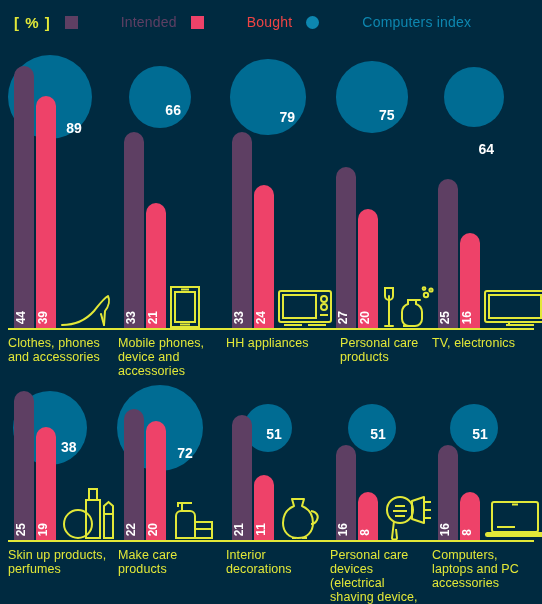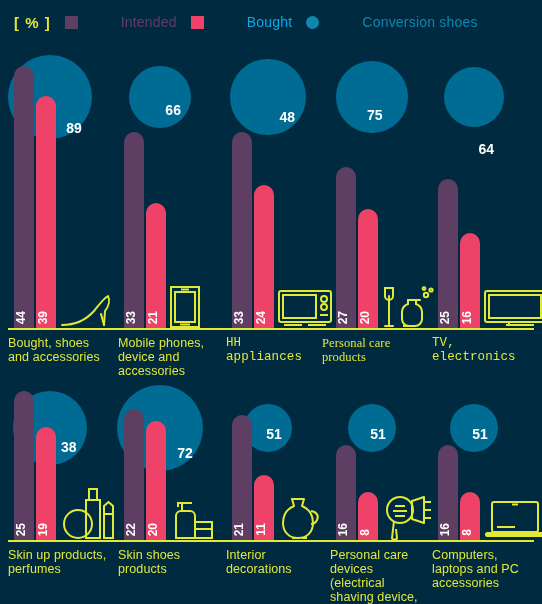--- a/index.html
+++ b/index.html
@@ -46,32 +46,32 @@
 <body>
 
 <div class="legend">
   <span class="pct">[ % ]</span>
   <span class="lg-item">
     <span class="sw" style="background:#5e3f63"></span>
     <span class="lg-label" style="color:#5e3f63">Intended</span>
   </span>
   <span class="lg-item">
     <span class="sw" style="background:#ee4269"></span>
-    <span class="lg-label" style="color:#0ea5e9">Bought</span>
+    <span class="lg-label" style="color:#ef4444">Bought</span>
   </span>
   <span class="lg-item">
     <span class="sw round" style="background:#0d87b0"></span>
-    <span class="lg-label" style="color:#0d87b0">Conversion shoes</span>
+    <span class="lg-label" style="color:#0d87b0">Computers index</span>
   </span>
 </div>
 
 <div class="row row1">
   <div class="plot" id="plot1">
       <div class="axis" style="top: 284px; width: 526px;"></div>
-      <div class="cat" style="left: 8px; top: 292px; width: 100px;">Bought, shoes and accessories</div>
+      <div class="cat" style="left: 8px; top: 292px; width: 100px;">Clothes, phones and accessories</div>
       <div class="group" style="left: 8px; width: 104px;">
         <div class="circle" style="width: 84.55px; height: 84.55px; left: -0.275px; top: 10.725px;"></div>
         <div class="circ-val" style="left: 58.275px; top: 76px;">89</div>
         <div class="icon" style="left: 52px; bottom: 0px; top: 250px;">
           <svg width="52" height="34" viewBox="0 0 52 34">
             <g fill="none" stroke="#e2e838" stroke-width="2" stroke-linejoin="round" stroke-linecap="round">
               <path d="M2 31 C14 31 26 26 34 17 C39 11 43 5 48 2 C50 6 49 12 45 17 L44 31"></path>
               <path d="M44 31 L41 20"></path>
             </g>
           </svg>
@@ -97,48 +97,48 @@
             </g>
           </svg>
         </div>
         <div class="bar intended" style="left: 6px; height: 196.35px; top: 87.65px;">
           <div class="bar-val">33</div>
         </div>
         <div class="bar bought" style="left: 28px; height: 124.95px; top: 159.05px;">
           <div class="bar-val">21</div>
         </div>
       </div>
-      <div class="cat" style="left: 226px; top: 292px; width: 96px; font-family: Liberation Mono, monospace;">HH appliances</div>
+      <div class="cat" style="left: 226px; top: 292px; width: 96px;">HH appliances</div>
       <div class="group" style="left: 226px; width: 100px;">
         <div class="circle" style="width: 75.05px; height: 75.05px; left: 4.475px; top: 15.475px;"></div>
-        <div class="circ-val" style="left: 53.525px; top: 64.525px;">48</div>
+        <div class="circ-val" style="left: 53.525px; top: 64.525px;">79</div>
         <div class="icon" style="left: 52px; bottom: 0px; top: 246px;">
           <svg width="54" height="38" viewBox="0 0 54 38">
             <g fill="none" stroke="#e2e838" stroke-width="2">
               <rect x="1" y="1" width="52" height="31" rx="2"></rect>
               <rect x="5" y="5" width="33" height="23"></rect>
               <circle cx="46" cy="9" r="3"></circle>
               <circle cx="46" cy="17" r="3"></circle>
               <line x1="42" y1="25" x2="50" y2="25"></line>
               <line x1="6" y1="35" x2="24" y2="35"></line>
               <line x1="30" y1="35" x2="48" y2="35"></line>
             </g>
           </svg>
         </div>
         <div class="bar intended" style="left: 6px; height: 196.35px; top: 87.65px;">
           <div class="bar-val">33</div>
         </div>
         <div class="bar bought" style="left: 28px; height: 142.8px; top: 141.2px;">
           <div class="bar-val">24</div>
         </div>
       </div>
-      <div class="cat" style="left: 322px; top: 292px; width: 94px; font-family: Liberation Serif, serif;">Personal care products</div>
+      <div class="cat" style="left: 340px; top: 292px; width: 94px;">Personal care products</div>
       <div class="group" style="left: 330px; width: 98px;">
         <div class="circle" style="width: 71.25px; height: 71.25px; left: 6.375px; top: 17.375px;"></div>
-        <div class="circ-val" style="left: 37px; top: 62.625px;">75</div>
+        <div class="circ-val" style="left: 49px; top: 62.625px;">75</div>
         <div class="icon" style="left: 52px; bottom: 0px; top: 242px;">
           <svg width="52" height="42" viewBox="0 0 52 42">
             <g fill="none" stroke="#e2e838" stroke-width="2" stroke-linecap="round">
               <path d="M3 2 h8 v8 a4 4 0 0 1 -8 0 z"></path>
               <line x1="7" y1="10" x2="7" y2="40"></line>
               <line x1="3" y1="40" x2="11" y2="40"></line>
               <path d="M24 40 h12 a7 7 0 0 0 7 -7 v-7 a9 9 0 0 0 -6 -8 v-4 h-8 v4 a9 9 0 0 0 -6 8 v7 a7 7 0 0 0 7 7 z" transform="translate(-3,0)"></path>
               <line x1="30" y1="14" x2="38" y2="14"></line>
               <circle cx="44" cy="9" r="2.2"></circle>
               <circle cx="49" cy="4" r="1.6"></circle>
@@ -146,21 +146,21 @@
             </g>
           </svg>
         </div>
         <div class="bar intended" style="left: 6px; height: 160.65px; top: 123.35px;">
           <div class="bar-val">27</div>
         </div>
         <div class="bar bought" style="left: 28px; height: 119px; top: 165px;">
           <div class="bar-val">20</div>
         </div>
       </div>
-      <div class="cat" style="left: 432px; top: 292px; width: 100px; font-family: Liberation Mono, monospace;">TV, electronics</div>
+      <div class="cat" style="left: 432px; top: 292px; width: 100px;">TV, electronics</div>
       <div class="group" style="left: 432px; width: 104px;">
         <div class="circle" style="width: 60.8px; height: 60.8px; left: 11.6px; top: 22.6px;"></div>
         <div class="circ-val" style="left: 46.4px; top: 57.4px; margin-top: 40px;">64</div>
         <div class="icon" style="left: 52px; bottom: 0px; top: 246px;">
           <svg width="62" height="38" viewBox="0 0 62 38">
             <g fill="none" stroke="#e2e838" stroke-width="2">
               <rect x="1" y="1" width="60" height="31" rx="2"></rect>
               <rect x="5" y="5" width="52" height="23"></rect>
               <line x1="22" y1="35" x2="50" y2="35"></line>
               <line x1="25" y1="32" x2="25" y2="35"></line>
@@ -195,21 +195,21 @@
             </g>
           </svg>
         </div>
         <div class="bar intended" style="left: 6px; height: 148.75px; top: 31.25px;">
           <div class="bar-val">25</div>
         </div>
         <div class="bar bought" style="left: 28px; height: 113.05px; top: 66.95px;">
           <div class="bar-val">19</div>
         </div>
       </div>
-      <div class="cat" style="left: 118px; top: 188px; width: 100px;">Skin shoes products</div>
+      <div class="cat" style="left: 118px; top: 188px; width: 100px;">Make care products</div>
       <div class="group" style="left: 118px; width: 104px;">
         <div class="circle" style="width: 86.45px; height: 86.45px; left: -1.225px; top: 24.775px;"></div>
         <div class="circ-val" style="left: 59.225px; top: 85.225px;">72</div>
         <div class="icon" style="left: 52px; bottom: 0px; top: 132px;">
           <svg width="46" height="48" viewBox="0 0 46 48">
             <g fill="none" stroke="#e2e838" stroke-width="2">
               <path d="M6 46 v-22 a5 5 0 0 1 5 -5 h9 a5 5 0 0 1 5 5 v22 z"></path>
               <path d="M12 19 v-8 h10"></path>
               <path d="M12 11 h-4 v4"></path>
               <rect x="25" y="30" width="17" height="16"></rect>

